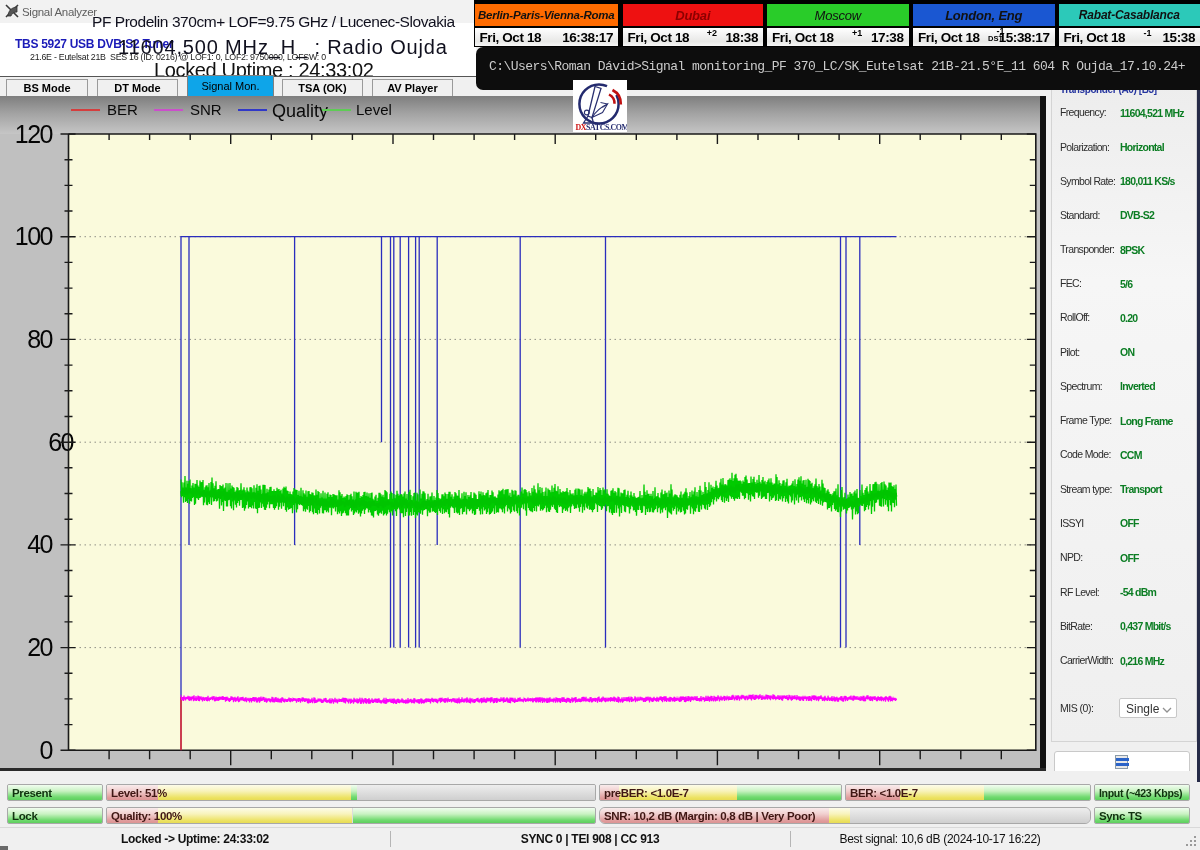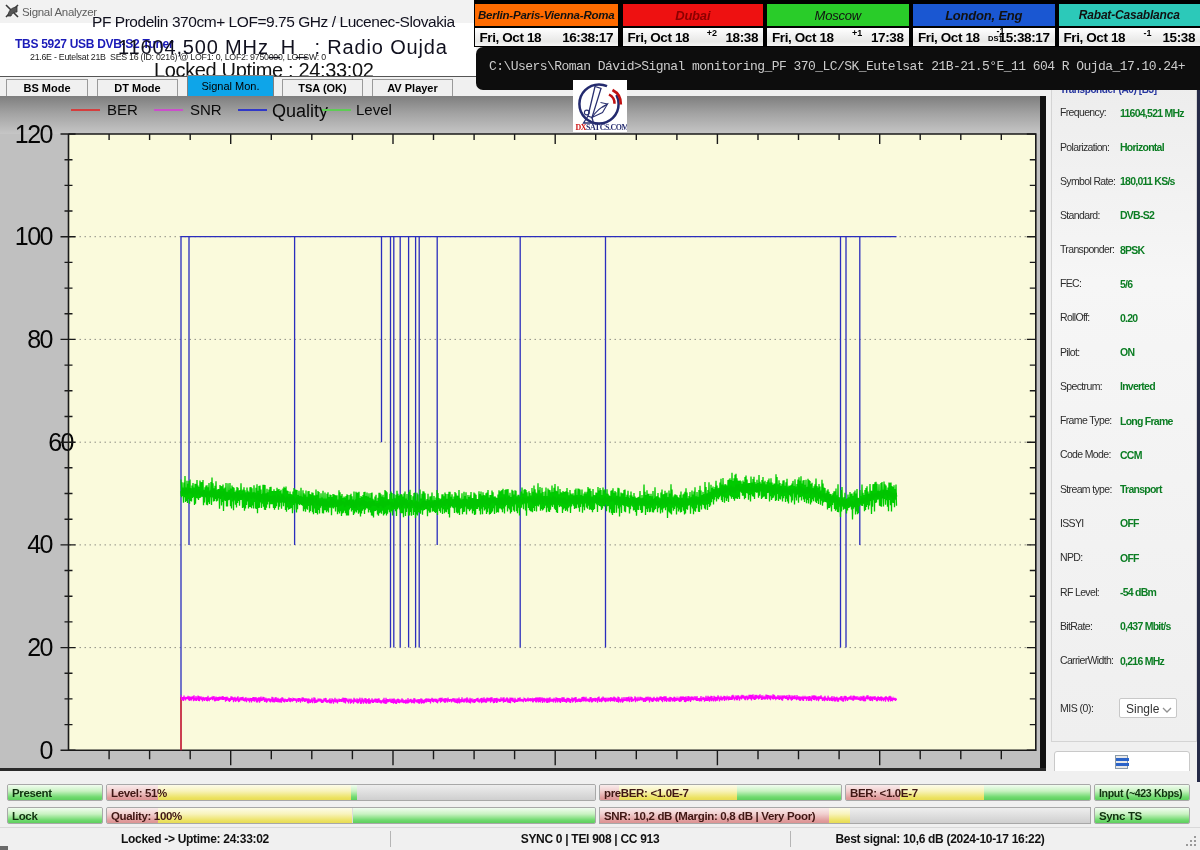--- a/index.html
+++ b/index.html
@@ -197,41 +197,41 @@
     <div style="position:absolute;left:19.3px;top:0;width:118.1px;height:100%;background:linear-gradient(180deg,#fdfce9 0%,#f8f3bb 40%,#ece261 85%,#e8dc55 100%)"></div>
     <div style="position:absolute;left:137.4px;top:0;width:103.6px;height:100%;background:linear-gradient(180deg,#f1fdf0 0%,#c9f2c2 40%,#71da70 80%,#5ecf5e 100%)"></div>
     <span style="position:absolute;left:4px;top:1.5px;font-size:11.5px;font-weight:bold;color:#401714;letter-spacing:-0.35px;white-space:nowrap">preBER: &lt;1.0E-7</span>
   </div>
 <div style="position:absolute;left:845px;top:784px;width:246px;height:17px;border:1px solid #a8a8a8;border-radius:2px;background:#ddd;overflow:hidden">
     <div style="position:absolute;left:0.0px;top:0;width:53.7px;height:100%;background:linear-gradient(180deg,#f9ecec 0%,#f1cfcf 40%,#e09c9c 85%,#dd9494 100%)"></div>
     <div style="position:absolute;left:53.7px;top:0;width:84.2px;height:100%;background:linear-gradient(180deg,#fdfce9 0%,#f8f3bb 40%,#ece261 85%,#e8dc55 100%)"></div>
     <div style="position:absolute;left:137.9px;top:0;width:106.1px;height:100%;background:linear-gradient(180deg,#f1fdf0 0%,#c9f2c2 40%,#71da70 80%,#5ecf5e 100%)"></div>
     <span style="position:absolute;left:4px;top:1.5px;font-size:11.5px;font-weight:bold;color:#401714;letter-spacing:-0.35px;white-space:nowrap">BER: &lt;1.0E-7</span>
   </div>
-<div style="position:absolute;left:599px;top:807px;width:492px;height:17px;border:1px solid #a8a8a8;border-radius:0;background:#ddd;overflow:hidden">
+<div style="position:absolute;left:599px;top:807px;width:492px;height:17px;border:1px solid #a8a8a8;border-radius:6px;background:#ddd;overflow:hidden">
     <div style="position:absolute;left:0.0px;top:0;width:229.3px;height:100%;background:linear-gradient(180deg,#f9ecec 0%,#f1cfcf 40%,#e09c9c 85%,#dd9494 100%)"></div>
     <div style="position:absolute;left:229.3px;top:0;width:20.6px;height:100%;background:linear-gradient(180deg,#fdfce9 0%,#f8f3bb 40%,#ece261 85%,#e8dc55 100%)"></div>
     <div style="position:absolute;left:249.9px;top:0;width:240.1px;height:100%;background:linear-gradient(180deg,#eeeeee 0%,#e0e0e0 45%,#cfcfcf 100%)"></div>
     <span style="position:absolute;left:4px;top:1.5px;font-size:11.5px;font-weight:bold;color:#401714;letter-spacing:-0.35px;white-space:nowrap">SNR: 10,2 dB (Margin: 0,8 dB | Very Poor)</span>
   </div>
 <div style="position:absolute;left:1094px;top:784px;width:96px;height:17px;border:1px solid #a8a8a8;border-radius:2px;background:#ddd;overflow:hidden">
     <div style="position:absolute;left:0.0px;top:0;width:94.0px;height:100%;background:linear-gradient(180deg,#f1fdf0 0%,#c9f2c2 40%,#71da70 80%,#5ecf5e 100%)"></div>
     <span style="position:absolute;left:4px;top:1.5px;font-size:10.6px;font-weight:bold;color:#10320f;letter-spacing:-0.35px;white-space:nowrap">Input (~423 Kbps)</span>
   </div>
 <div style="position:absolute;left:1094px;top:807px;width:96px;height:17px;border:1px solid #a8a8a8;border-radius:2px;background:#ddd;overflow:hidden">
     <div style="position:absolute;left:0.0px;top:0;width:94.0px;height:100%;background:linear-gradient(180deg,#f1fdf0 0%,#c9f2c2 40%,#71da70 80%,#5ecf5e 100%)"></div>
     <span style="position:absolute;left:4px;top:1.5px;font-size:11.5px;font-weight:bold;color:#10320f;letter-spacing:-0.35px;white-space:nowrap">Sync TS</span>
   </div>
 
 <div class="abs" style="left:0;top:827px;width:1200px;height:23px;background:#f0f0f0;border-top:1px solid #d9d9d9"></div>
 <div class="abs" style="left:390px;top:831px;width:1px;height:16px;background:#b5b5b5"></div>
 <div class="abs" style="left:790px;top:831px;width:1px;height:16px;background:#b5b5b5"></div>
 <div class="abs" style="left:0px;top:832px;width:390px;text-align:center;font-size:12px;font-weight:bold;color:#111;letter-spacing:-0.3px">Locked -&gt; Uptime: 24:33:02</div>
 <div class="abs" style="left:390px;top:832px;width:400px;text-align:center;font-size:12px;font-weight:bold;color:#111;letter-spacing:-0.3px">SYNC 0 | TEI 908 | CC 913</div>
-<div class="abs" style="left:755px;top:832px;width:370px;text-align:center;font-size:12px;font-weight:bold;color:#111;letter-spacing:-0.3px">Best signal: 10,6 dB (2024-10-17 16:22)</div>
+<div class="abs" style="left:755px;top:832px;width:370px;text-align:center;font-size:12px;font-weight:normal;color:#111;letter-spacing:-0.3px">Best signal: 10,6 dB (2024-10-17 16:22)</div>
 <svg width="14" height="14" style="position:absolute;left:1184px;top:835px">
 <g fill="#9a9a9a">
       <rect x="10" y="1" width="2" height="2"></rect>
       <rect x="10" y="5" width="2" height="2"></rect>
       <rect x="10" y="9" width="2" height="2"></rect>
       <rect x="6" y="5" width="2" height="2"></rect>
       <rect x="6" y="9" width="2" height="2"></rect>
       <rect x="2" y="9" width="2" height="2"></rect>
     </g>
   </svg>

